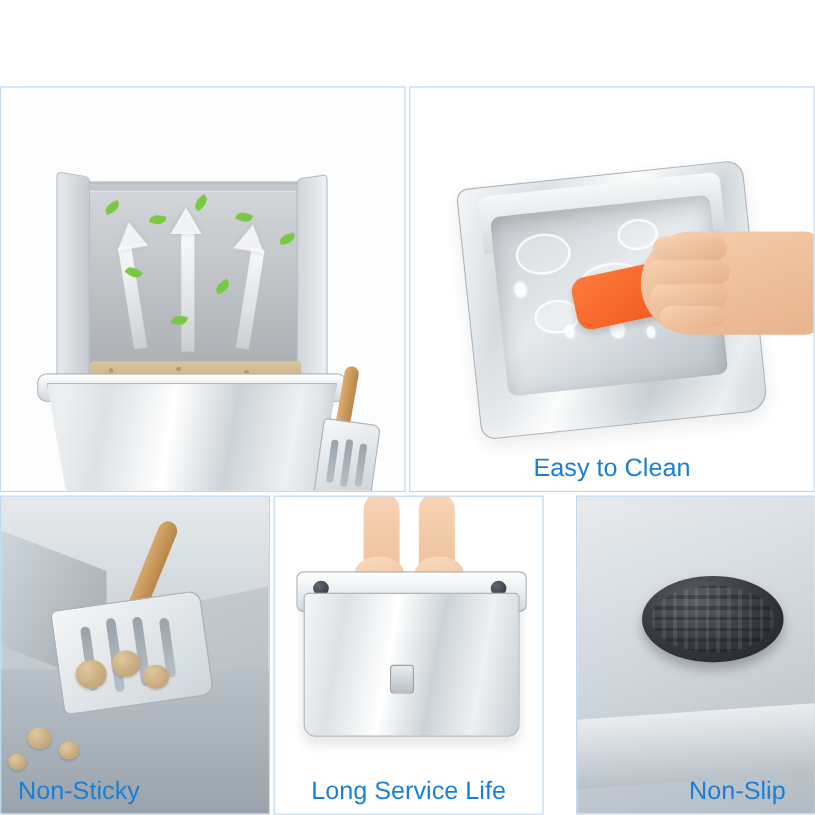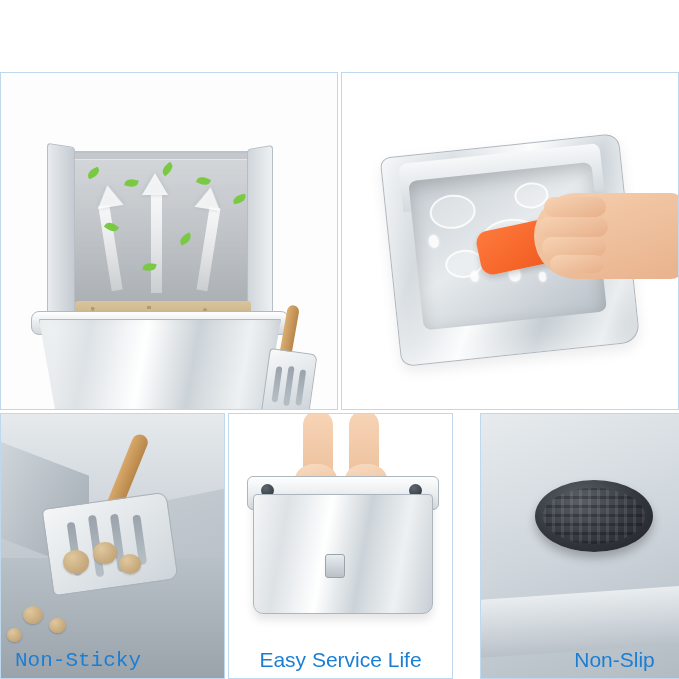--- a/index.html
+++ b/index.html
@@ -52,21 +52,21 @@
     bottom: 6px;
     width: 100%;
     text-align: center;
     font-size: 21px;
     color: #1a7fd4;
     z-index: 40;
   }
 
   #panel-odors  { left: 0px;   top: 72px;  width: 338px; height: 338px; }
   #panel-clean  { left: 341px; top: 72px;  width: 338px; height: 338px; }
-  #panel-sticky { left: 0px;   top: 413px; width: 225px; height: 266px; font-family: Liberation Mono, monospace; }
+  #panel-sticky { left: 0px;   top: 413px; width: 225px; height: 266px; }
   #panel-life   { left: 228px; top: 413px; width: 225px; height: 266px; }
   #panel-slip   { left: 480px; top: 413px; width: 269px; height: 266px; }
 
   
   #panel-odors .scene { position:absolute; inset:0; background:#fdfdfd; }
   .box1-back {
     position: absolute;
     left: 62px; top: 78px;
     width: 196px; height: 170px;
     background: linear-gradient(180deg, rgba(150,158,166,.55), rgba(110,118,126,.65));
@@ -382,20 +382,21 @@
         </div>
       </div>
       <div class="sponge"></div>
       <div class="hand2">
         <div class="finger" style="left:10px; top:4px; width:62px; height:20px;"></div>
         <div class="finger" style="left:4px; top:24px; width:70px; height:20px;"></div>
         <div class="finger" style="left:8px; top:44px; width:64px; height:20px;"></div>
         <div class="finger" style="left:16px; top:62px; width:54px; height:18px;"></div>
       </div>
     </div>
+    <div class="caption">Easy to Clean</div>
   </div>
 
   <div class="panel" id="panel-sticky">
     <div class="scene">
       <div class="p3-wall"></div>
       <div class="p3-corner"></div>
       <div class="p3-floor"></div>
 
       <div class="p3-handle"></div>
       <div class="p3-scoop">
@@ -432,21 +433,21 @@
       <div class="toe" style="left:120px; top:75px; width:6px; height:6px;"></div>
 
       <div class="p4-top"></div>
       <div class="p4-dot" style="left:32px; top:70px;"></div>
       <div class="p4-dot" style="left:180px; top:70px;"></div>
       <div class="p4-dot" style="left:32px; top:102px;"></div>
       <div class="p4-dot" style="left:180px; top:102px;"></div>
       <div class="p4-box"></div>
       <div class="p4-latch"></div>
     </div>
-    <div class="caption">Easy Service Life</div>
+    <div class="caption">Long Service Life</div>
   </div>
 
   <div class="panel" id="panel-slip">
     <div class="scene">
       <div class="p5-edge"></div>
       <div class="p5-pad-rim"></div>
       <div class="p5-pad"></div>
     </div>
     <div class="caption">Non-Slip</div>
   </div>

